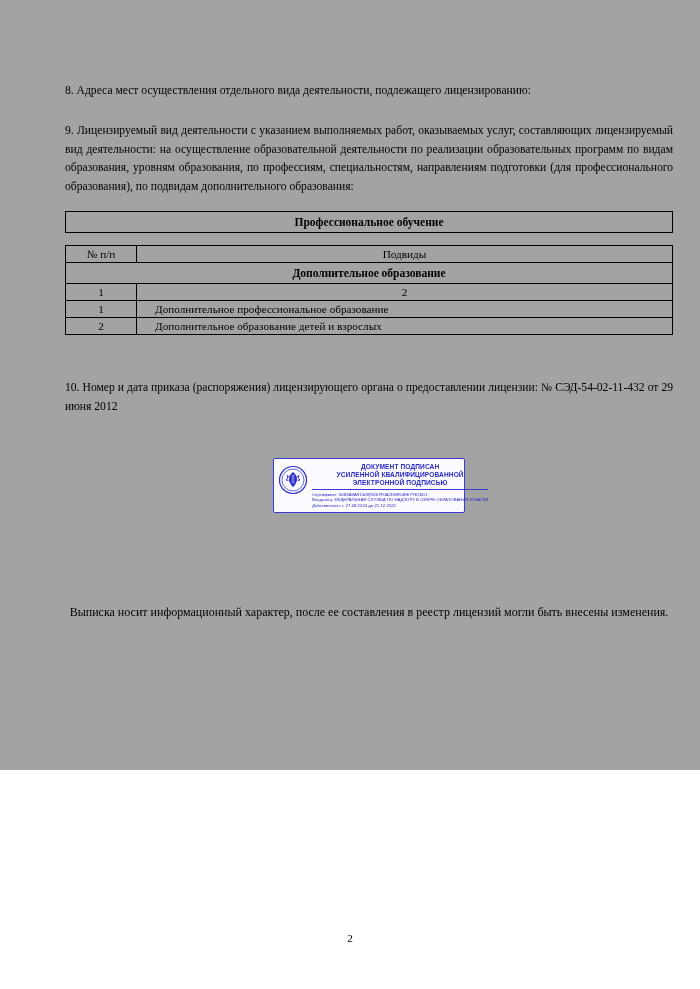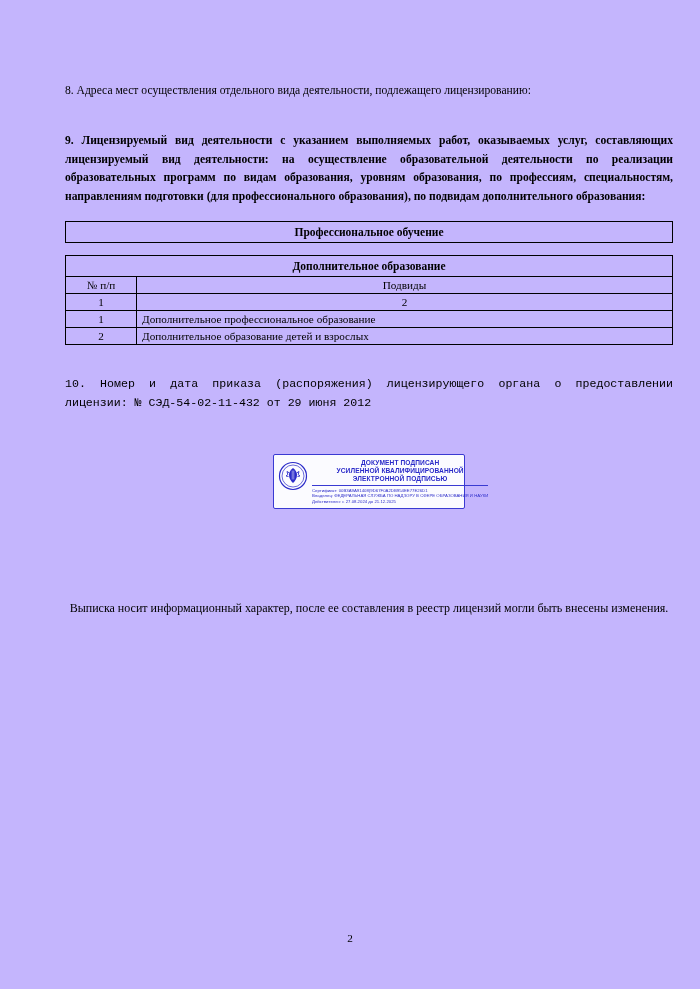--- a/index.html
+++ b/index.html
@@ -12,64 +12,64 @@
     height: 989px;
     position: relative;
     font-family: "Liberation Serif", serif;
     color: #000000;
     font-size: 11.2px;
   }
   .page {
     position: absolute;
     top: 0; left: 0;
     width: 700px;
-    height: 989px;
-    background: #c4b5fd;
+    height: 770px;
+    background: #a3a3a3;
   }
   .content {
     position: absolute;
     left: 65px;
     top: 82px;
     width: 608px;
   }
   .para {
     text-align: justify;
     line-height: 1.62;
     font-size: 11.6px;
     margin: 0;
   }
   .para.justify-full {
     text-align: justify;
     text-align-last: left;
   }
   .block-8 { margin-bottom: 0; }
   .addr-line { margin-top: 2px; }
-  .block-9 { margin-top: 31px; font-weight: bold; }
+  .block-9 { margin-top: 21px; }
   .tbl {
     border-collapse: collapse;
     width: 100%;
     margin-top: 14px;
     font-size: 11.2px;
   }
   .tbl td, .tbl th {
     border: 1px solid #000;
     padding: 2px 4px;
     vertical-align: middle;
   }
   .tbl .hdr {
     text-align: center;
     font-weight: bold;
     font-size: 11.5px;
     padding: 4px 4px;
   }
   .tbl .center { text-align: center; }
-  .tbl .left { text-align: left; padding-left: 5px; }
+  .tbl .left { text-align: left; padding-left: 18px; }
   .col-num { width: 62px; }
   .spacer-tbl { margin-top: 12px; }
-  .block-10 { margin-top: 30px; font-family: Liberation Mono, monospace; }
+  .block-10 { margin-top: 44px; }
   .stamp-wrap {
     margin-top: 42px;
     display: flex;
     justify-content: center;
   }
   .stamp {
     width: 192px;
     border: 1px solid #3a3ad2;
     border-radius: 2px;
     background: #fbfbff;
@@ -135,25 +135,25 @@
       <tbody>
         <tr>
           <td class="hdr">Профессиональное обучение</td>
         </tr>
       </tbody>
     </table>
 
     <table class="tbl spacer-tbl">
       <tbody>
         <tr>
-          <td class="hdr" colspan="2">Дополнительное образование</td>
+          <td class="center col-num">№ п/п</td>
+          <td class="center">Подвиды</td>
         </tr>
         <tr>
-          <td class="center col-num">№ п/п</td>
-          <td class="center">Подвиды</td>
+          <td class="hdr" colspan="2">Дополнительное образование</td>
         </tr>
         <tr>
           <td class="center col-num">1</td>
           <td class="center">2</td>
         </tr>
         <tr>
           <td class="center col-num">1</td>
           <td class="left">Дополнительное профессиональное образование</td>
         </tr>
         <tr>

